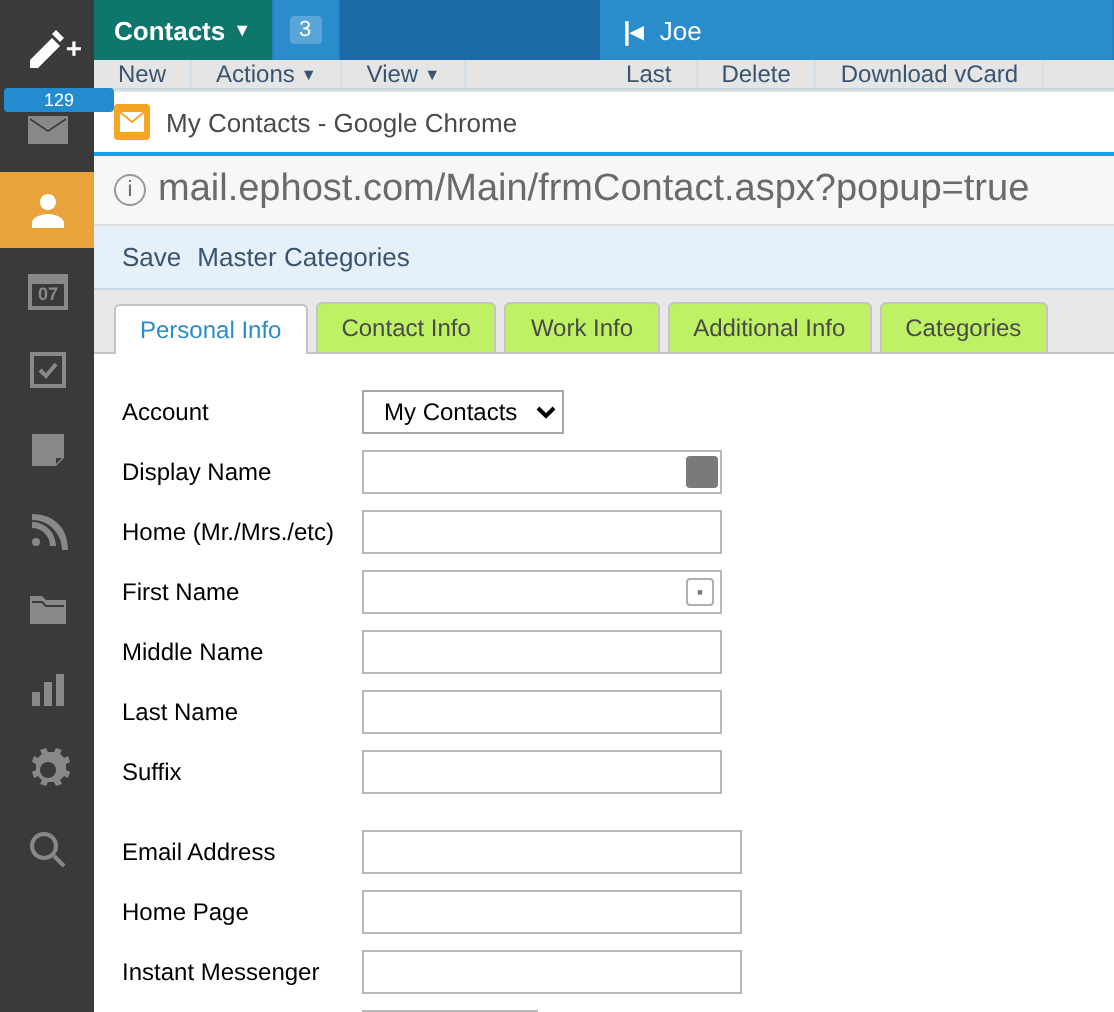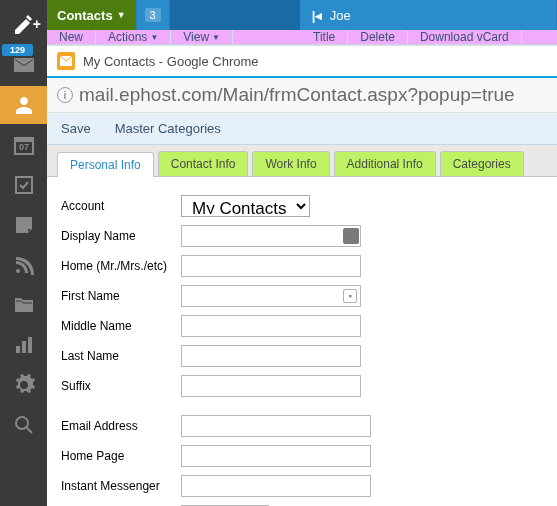--- a/index.html
+++ b/index.html
@@ -2,52 +2,52 @@
 <html><head>
 <meta charset="utf-8">
 <style>
 * { margin: 0; padding: 0; box-sizing: border-box; font-family: Arial, sans-serif; }
 body { width: 557px; height: 506px; overflow: hidden; background: #fff; display: flex; }
 .left-rail { width: 47px; background: #3a3a3a; display: flex; flex-direction: column; align-items: center; padding-top: 6px; }
 .rail-item { width: 47px; height: 38px; display: flex; align-items: center; justify-content: center; margin-bottom: 2px; position: relative; }
 .rail-item.compose { position: relative; }
 .rail-item svg { width: 24px; height: 24px; }
 .rail-item.active { background: #e8a33b; }
-.badge { position: absolute; top: -2px; left: 2px; background: #238cd0; color: #fff; font-size: 9px; padding: 1px 8px; border-radius: 2px; font-weight: bold; }
+.badge { position: absolute; top: -2px; left: 2px; background: #238cd0; color: #fff; font-size: 9px; padding: 1px 20px; border-radius: 2px; font-weight: normal; }
 .plus-small { position: absolute; top: 10px; right: 6px; color: #fff; font-size: 14px; font-weight: bold; }
 .main { flex: 1; display: flex; flex-direction: column; }
 .header-tabs { display: flex; background: #1a6aa5; }
 .tab { height: 30px; display: flex; align-items: center; font-size: 13px; color: #fff; border-right: 1px solid #2a7fc0; }
-.tab.contacts { background: #4d7c0f; padding: 0 10px; font-weight: bold; align-items: center; }
+.tab.contacts { background: #0f766e; padding: 0 10px; font-weight: bold; align-items: center; }
 .tab.contacts .caret { margin-left: 4px; font-size: 9px; }
 .count-box { background: #2b8ccc; color: #fff; display: flex; align-items: center; padding: 0 8px; font-size: 12px; border-right: 1px solid #2a7fc0; }
 .count-inner { background: #5aa5d8; padding: 1px 5px; border-radius: 2px; font-size: 11px; }
 .tab-spacer { flex: 0 0 130px; }
 .tab.joe { background: #2b8ccc; padding: 0 12px; display: flex; align-items: center; gap: 8px; flex: 1; }
 .tab.joe .arrow { font-weight: bold; }
-.toolbar { display: flex; background: #f0abfc; border-bottom: 1px solid #c5d6e4; height: 30px; }
+.toolbar { display: flex; background: #e5e5e5; border-bottom: 1px solid #c5d6e4; height: 30px; }
 .toolbar-sec { display: flex; }
 .tb-btn { padding: 0 12px; display: flex; align-items: center; font-size: 12px; color: #3a5470; cursor: pointer; border-right: 1px solid #d2e0ec; }
 .tb-btn .caret { margin-left: 3px; font-size: 8px; }
 .toolbar-spacer { flex: 0 0 68px; }
 .popup-chrome { background: #fff; border-top: 1px solid #e0e0e0; }
 .popup-title { padding: 6px 10px; display: flex; align-items: center; gap: 8px; border-bottom: 2px solid #0ea5e9; }
 .popup-title-icon { width: 18px; height: 18px; background: #f4a524; border-radius: 2px; display: flex; align-items: center; justify-content: center; }
 .popup-title-text { font-size: 13px; color: #4a4a4a; }
 .popup-url { padding: 6px 10px; display: flex; align-items: center; gap: 6px; background: #f7f7f7; border-bottom: 1px solid #e0e0e0; }
 .popup-url-text { font-size: 19px; color: #6a6a6a; }
-.subheader { background: #e5f0f9; border-bottom: 1px solid #c5d6e4; padding: 8px 14px; display: flex; gap: 24px; }
+.subheader { background: #e5f0f9; border-bottom: 1px solid #c5d6e4; padding: 8px 14px; display: flex; gap: 8px; }
 .sub-btn { font-size: 13px; color: #3a5470; cursor: pointer; }
 .tabs-row { background: #e8e8e8; padding: 6px 10px 0 10px; border-bottom: 1px solid #c4c4c4; display: flex; gap: 4px; }
 .tab-btn { background: #bef264; border: 1px solid #c4c4c4; border-bottom: none; padding: 5px 12px; font-size: 12px; color: #4a4a4a; cursor: pointer; border-radius: 3px 3px 0 0; }
 .tab-btn.active { background: #fff; color: #2b8ccc; position: relative; top: 1px; }
 .form-area { padding: 18px 14px; background: #fff; overflow: auto; flex: 1; }
 .form-row { display: flex; align-items: center; margin-bottom: 8px; }
 .form-label { width: 120px; font-size: 12px; color: #000000; }
-.form-row select { background: #fff; border: 1px solid #a8a8a8; padding: 2px 6px; font-size: 17px; height: 22px; }
+.form-row select { background: #fff; border: 1px solid #a8a8a8; padding: 2px 6px; font-size: 12px; height: 22px; }
 .form-row input[type=text] { border: 1px solid #b8b8b8; height: 22px; padding: 2px 6px; font-size: 12px; }
 .input-180 { width: 180px; }
 .input-190 { width: 190px; }
 .input-88 { width: 88px; }
 .display-name-wrap { position: relative; width: 180px; }
 .display-name-wrap input { border: 1px solid #6ba8d6; width: 100%; }
 .display-name-wrap .end-icon { position: absolute; right: 2px; top: 3px; width: 16px; height: 16px; background: #7a7a7a; border-radius: 2px; }
 .first-name-wrap { position: relative; width: 180px; }
 .first-name-wrap .hint-icon { position: absolute; right: 4px; top: 4px; width: 14px; height: 14px; border: 1px solid #b0b0b0; border-radius: 2px; display: flex; align-items: center; justify-content: center; font-size: 9px; color: #7a7a7a; }
 .cal-icon { width: 18px; height: 18px; border: 1px solid #b0b0b0; margin-left: 4px; display: flex; align-items: center; justify-content: center; font-size: 10px; color: #6a6a6a; border-radius: 2px; background: #f4f4f4; }
@@ -150,21 +150,21 @@
           <span class="caret">▼</span>
         </div>
       <div class="tb-btn">
           <span>View</span>
           <span class="caret">▼</span>
         </div>
     </div>
     <div class="toolbar-spacer"></div>
     <div class="toolbar-sec">
       <div class="tb-btn">
-          <span>Title</span>
+          <span>Last</span>
         </div>
       <div class="tb-btn">
           <span>Delete</span>
         </div>
       <div class="tb-btn">
           <span>Download vCard</span>
         </div>
     </div>
   </div>
 

